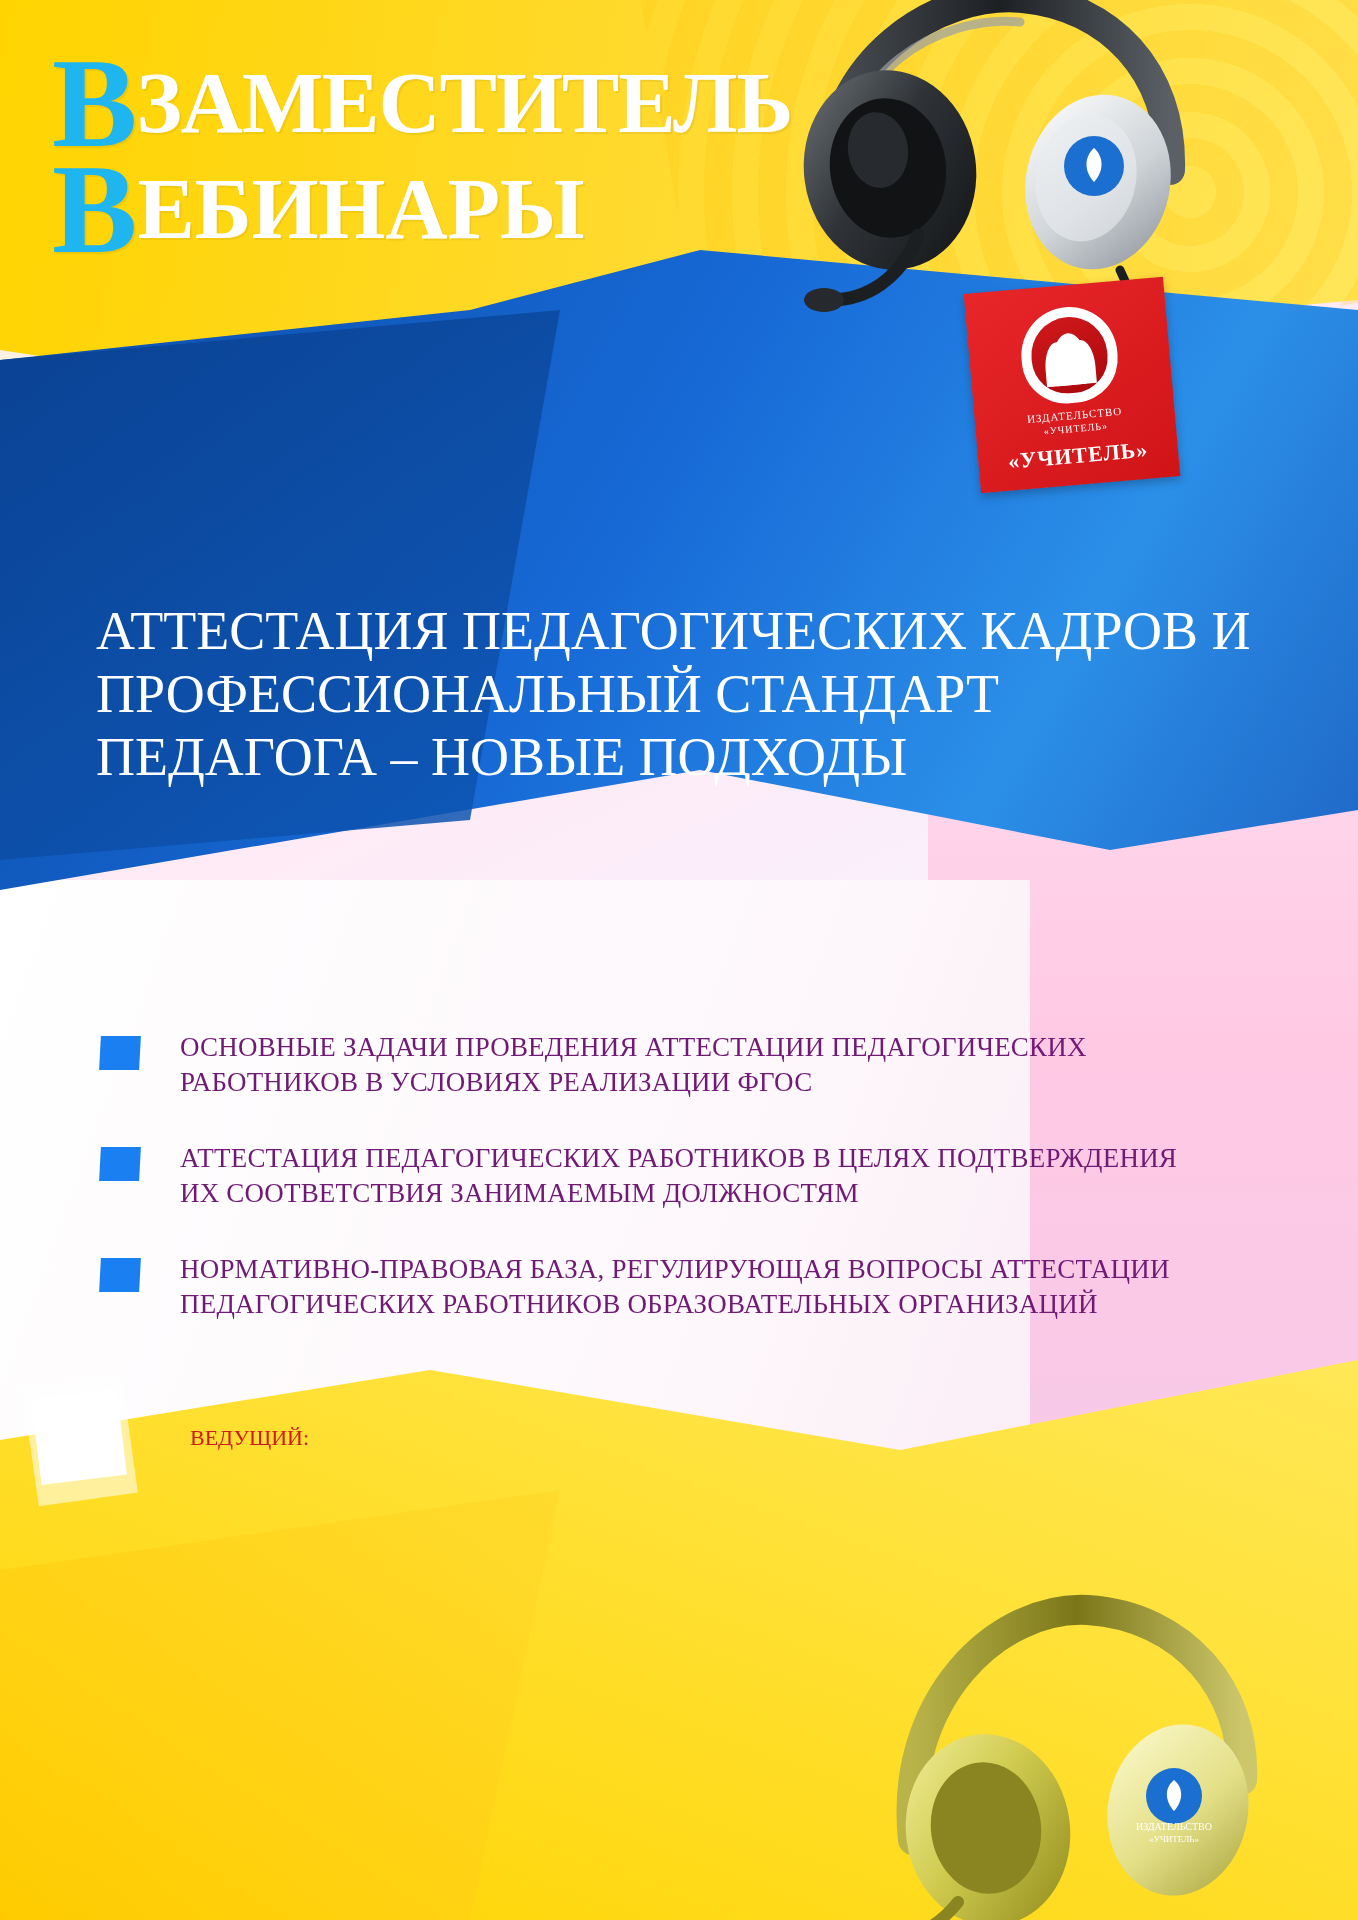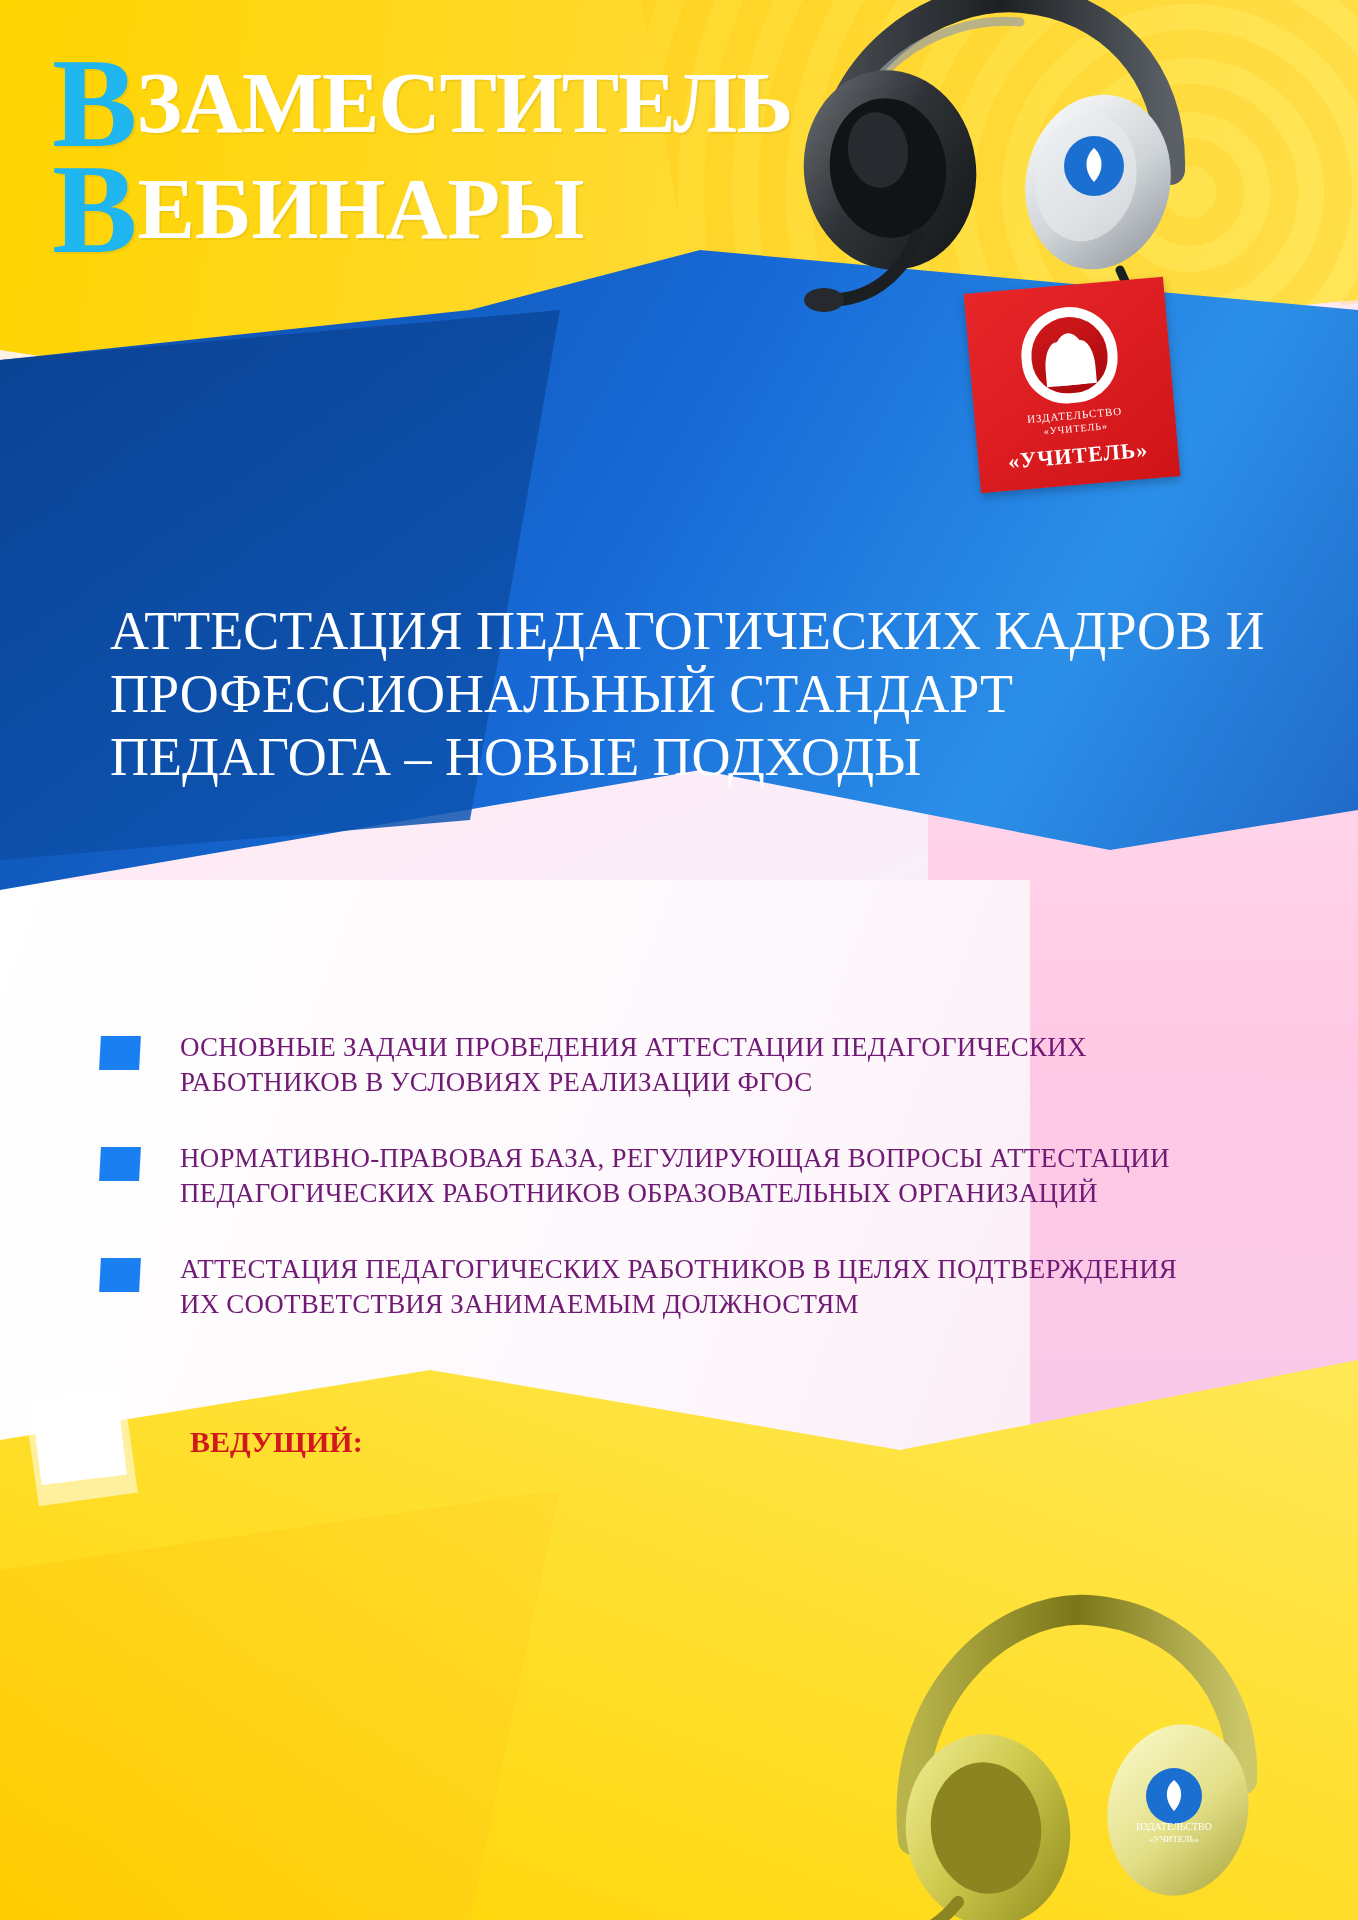--- a/index.html
+++ b/index.html
@@ -279,21 +279,21 @@
     top: 540px;
     font-family: "Liberation Serif", serif;
     font-weight: bold;
     font-size: 52px;
     color: #ffffff;
     letter-spacing: 2px;
     z-index: 13;
   }
   .topic-title {
     position: absolute;
-    left: 110px;
+    left: 96px;
     top: 600px;
     width: 1190px;
     font-family: "Liberation Serif", serif;
     font-size: 54px;
     line-height: 1.17;
     color: #ffffff;
     letter-spacing: 0px;
     z-index: 13;
     text-transform: uppercase;
   }
@@ -335,23 +335,22 @@
     position: absolute;
     left: 190px;
     top: 1425px;
     width: 1010px;
     z-index: 13;
     font-family: "Liberation Serif", serif;
     color: #d2181c;
     text-transform: uppercase;
   }
   .presenter .lead-label {
-    font-size: 30px;
+    font-size: 22px;
     margin-bottom: 4px;
-    font-weight: bold;
   }
   .presenter .lead-body {
     font-size: 27px;
     line-height: 1.27;
   }
   .presenter .lead-body .name {
     font-weight: bold;
   }
 </style>
 </head>
@@ -451,25 +450,25 @@
 
   <div class="topic-title">АТТЕСТАЦИЯ ПЕДАГОГИЧЕСКИХ КАДРОВ И ПРОФЕССИОНАЛЬНЫЙ СТАНДАРТ ПЕДАГОГА – НОВЫЕ ПОДХОДЫ</div>
 
   <div class="bullets">
     <div class="bullet-row">
       <div class="bullet-mark"></div>
       <div class="bullet-text">ОСНОВНЫЕ ЗАДАЧИ ПРОВЕДЕНИЯ АТТЕСТАЦИИ ПЕДАГОГИЧЕСКИХ РАБОТНИКОВ В УСЛОВИЯХ РЕАЛИЗАЦИИ ФГОС</div>
     </div>
     <div class="bullet-row">
       <div class="bullet-mark"></div>
-      <div class="bullet-text">НОРМАТИВНО-ПРАВОВАЯ БАЗА, РЕГУЛИРУЮЩАЯ ВОПРОСЫ АТТЕСТАЦИИ ПЕДАГОГИЧЕСКИХ РАБОТНИКОВ ОБРАЗОВАТЕЛЬНЫХ ОРГАНИЗАЦИЙ</div>
+      <div class="bullet-text">АТТЕСТАЦИЯ ПЕДАГОГИЧЕСКИХ РАБОТНИКОВ В ЦЕЛЯХ ПОДТВЕРЖДЕНИЯ ИХ СООТВЕТСТВИЯ ЗАНИМАЕМЫМ ДОЛЖНОСТЯМ</div>
     </div>
     <div class="bullet-row">
       <div class="bullet-mark"></div>
-      <div class="bullet-text">АТТЕСТАЦИЯ ПЕДАГОГИЧЕСКИХ РАБОТНИКОВ В ЦЕЛЯХ ПОДТВЕРЖДЕНИЯ ИХ СООТВЕТСТВИЯ ЗАНИМАЕМЫМ ДОЛЖНОСТЯМ</div>
+      <div class="bullet-text">НОРМАТИВНО-ПРАВОВАЯ БАЗА, РЕГУЛИРУЮЩАЯ ВОПРОСЫ АТТЕСТАЦИИ ПЕДАГОГИЧЕСКИХ РАБОТНИКОВ ОБРАЗОВАТЕЛЬНЫХ ОРГАНИЗАЦИЙ</div>
     </div>
   </div>
 
   <div class="presenter">
     <div class="lead-label">ВЕДУЩИЙ:</div>
   </div>
 
 </div>
 
 </body></html>

